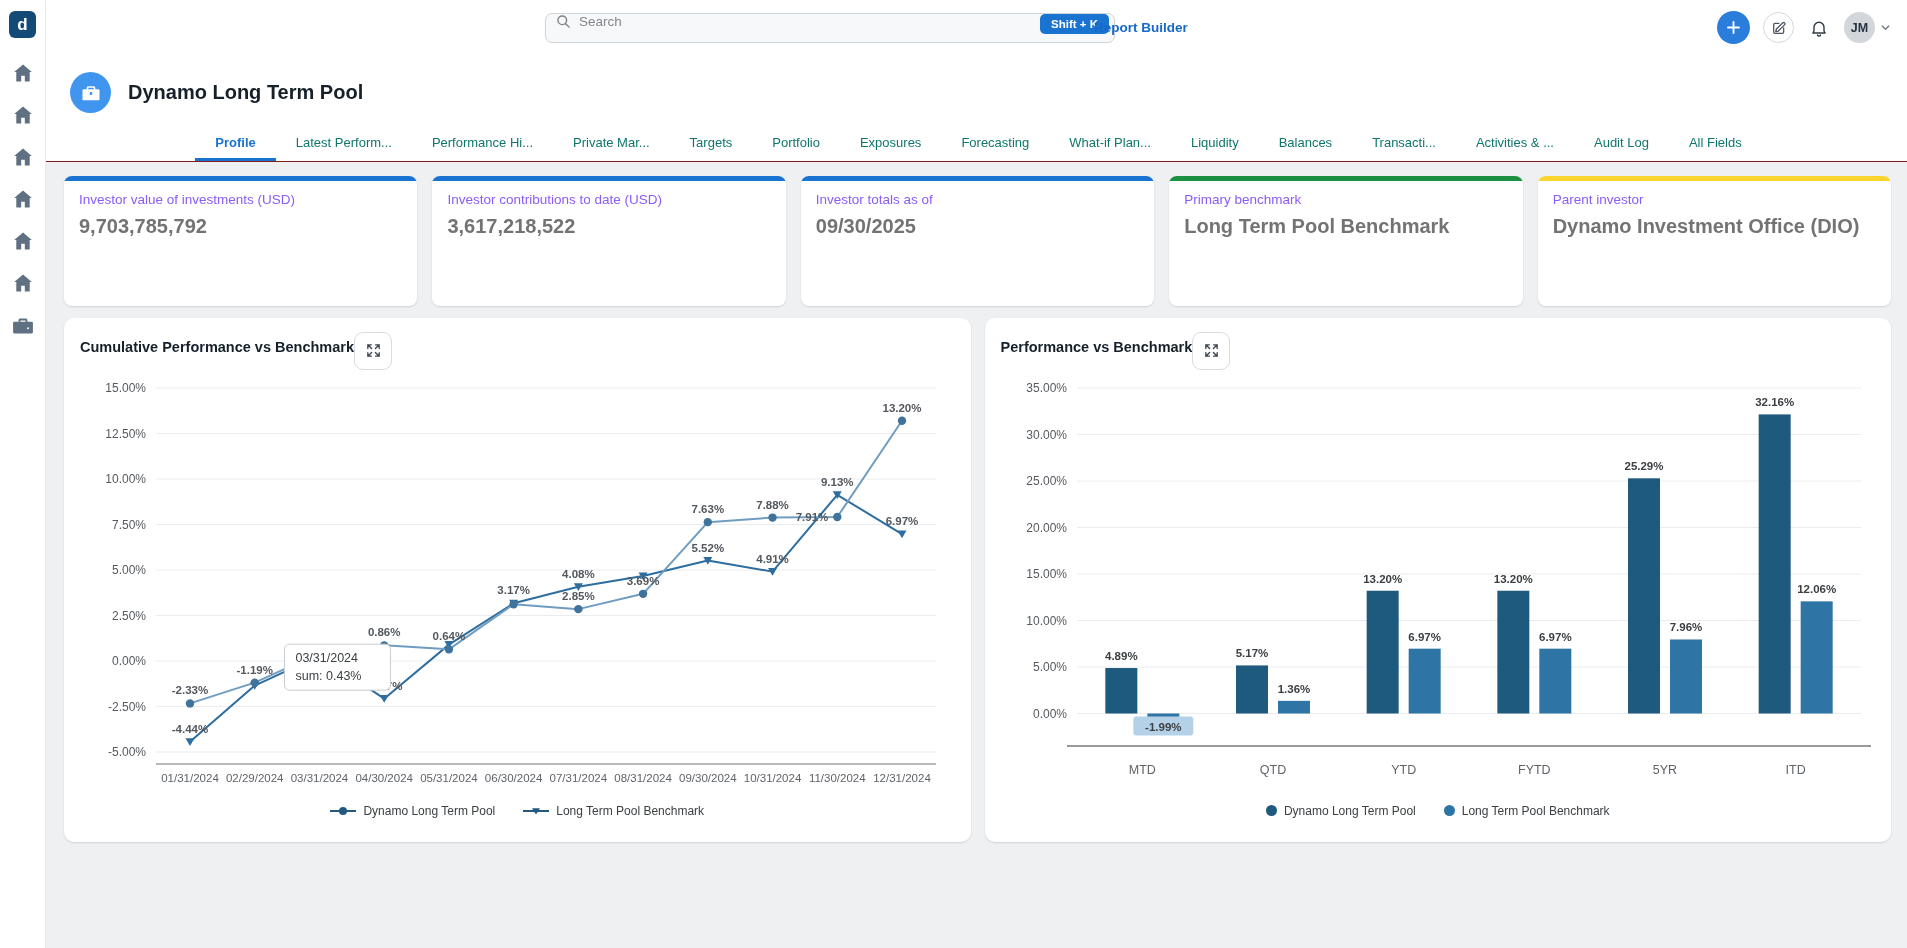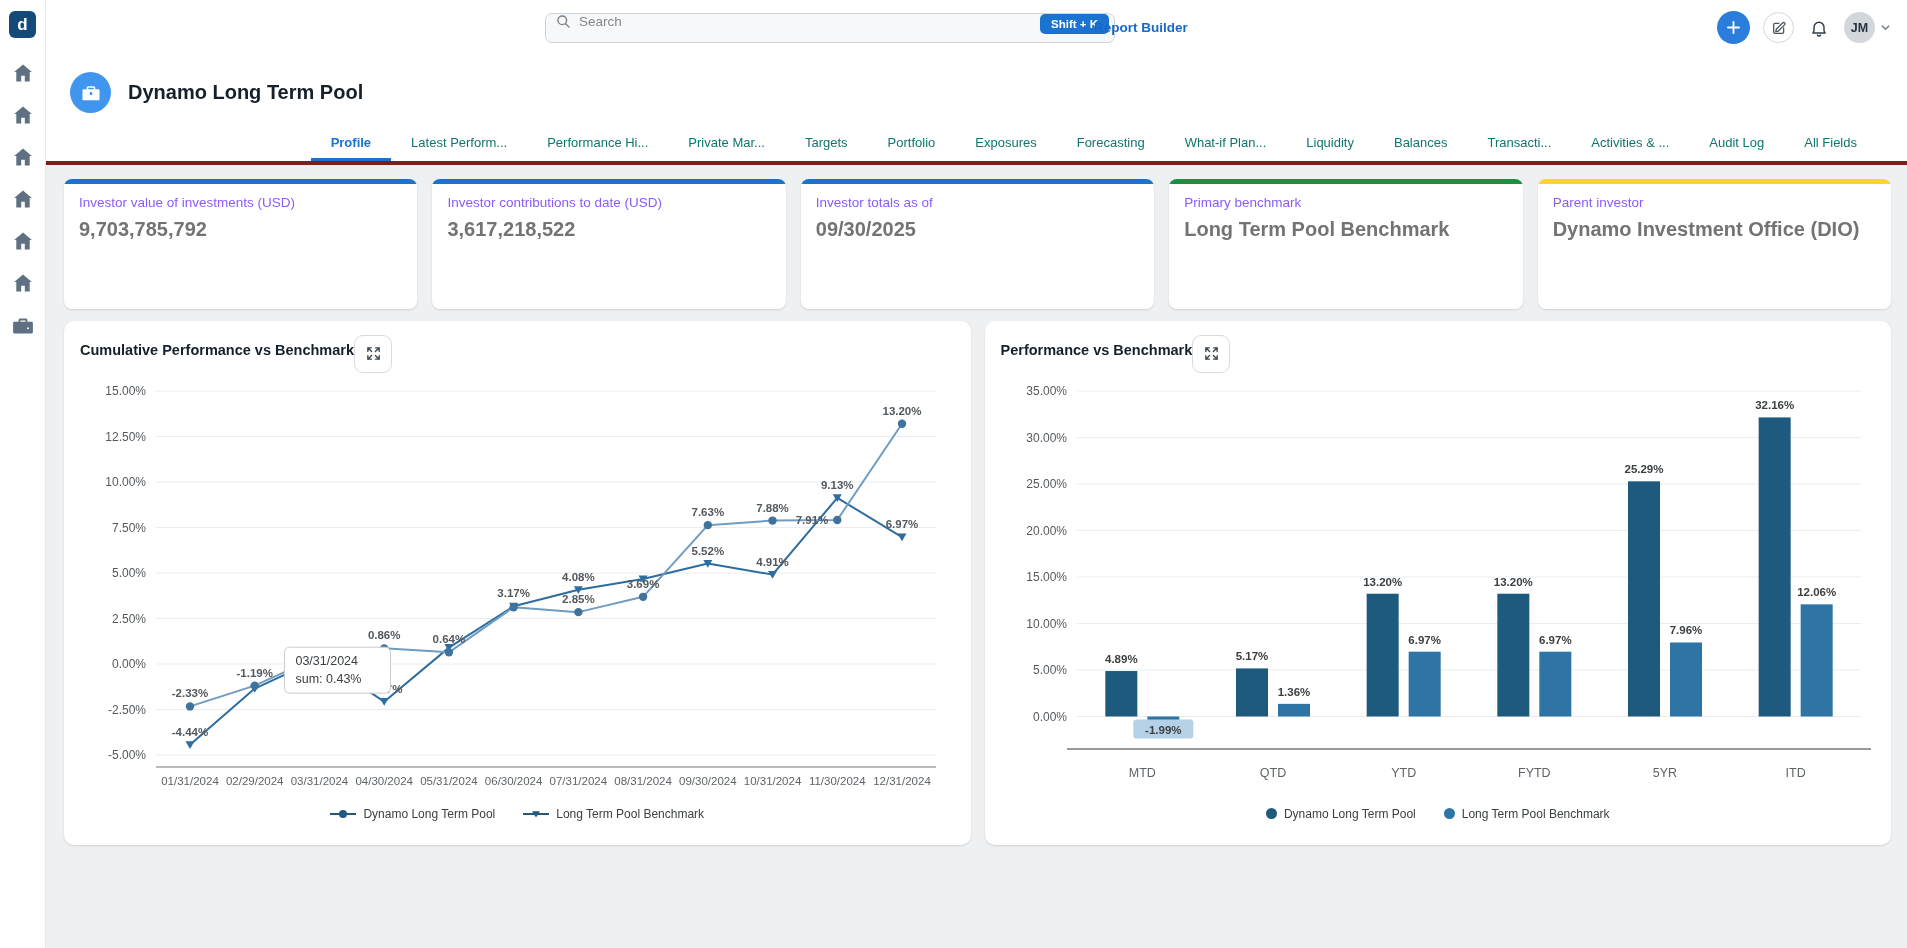--- a/index.html
+++ b/index.html
@@ -65,22 +65,22 @@
 
   
   .page-head { background:#fff; padding:12px 24px 8px; display:flex; align-items:center; gap:17px; flex:none; }
   .entity-avatar {
     width:41px; height:41px; border-radius:50%; background:#4096ef;
     display:flex; align-items:center; justify-content:center; flex:none;
   }
   .page-title { font-size:20px; font-weight:bold; color:#15202b; }
 
   .tabs {
-    background:#fff; display:flex; justify-content:flex-end;
-    padding:0 30px 0 34px; border-bottom:4px solid #7f1d1d; flex:none;
+    background:#fff; display:flex; justify-content:center;
+    padding:0 30px 0 34px; border-bottom:1px solid #7f1d1d; flex:none;
   }
   .tab {
     font-size:13px; color:#0f766e; padding:9px 20px 11px; cursor:pointer; white-space:nowrap;
   }
   .tab.active { color:#1a73cf; font-weight:600; box-shadow:inset 0 -3px 0 #1a73cf; }
 
   
   .cards { display:flex; gap:15px; padding:14px 16px 12px 18px; flex:none; }
   .card {
     flex:1; background:#fff; border-radius:8px; overflow:hidden; height:130px;

